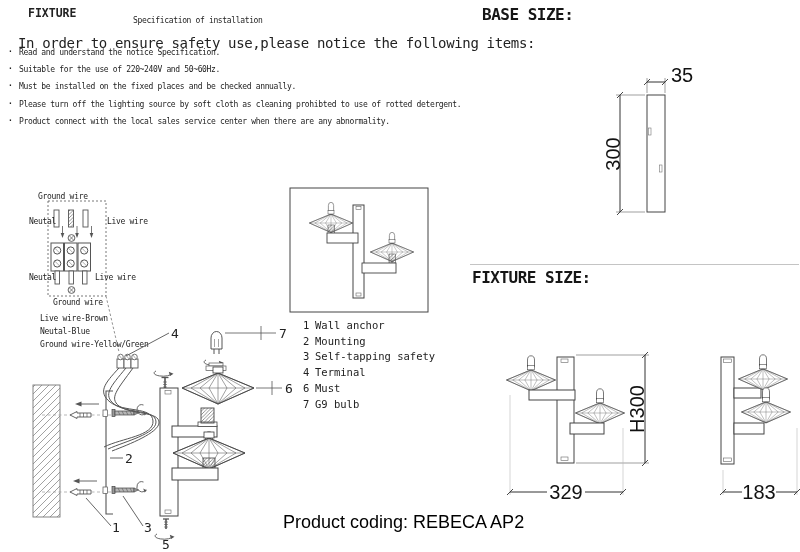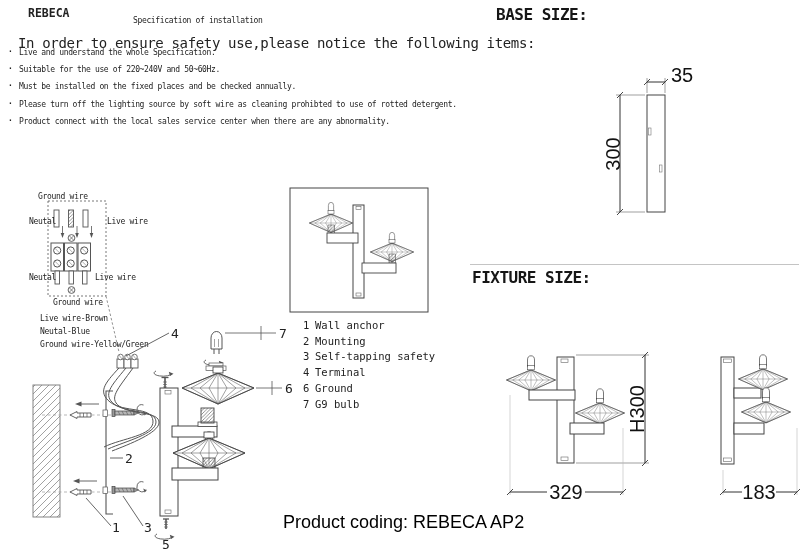--- a/index.html
+++ b/index.html
@@ -6,21 +6,21 @@
   body{width:800px;height:552px;background:#ffffff;position:relative;overflow:hidden;
        font-family:"DejaVu Sans Mono",monospace;color:#222}
   .abs{position:absolute;white-space:nowrap}
   .english{left:28px;top:6px;font-size:11.5px;font-weight:bold}
   .title{left:133px;top:16px;font-size:8px;letter-spacing:-0.35px}
   .intro{left:18px;top:35px;font-size:14px;letter-spacing:-0.35px}
   .bullets{left:8px;top:48px;font-size:8px;letter-spacing:-0.35px}
   .bullets .row{position:relative;padding-left:11px;margin-bottom:8.2px;white-space:nowrap}
   .bullets .row::before{content:"\00B7";position:absolute;left:0;top:-1px;font-weight:bold}
   .h-big{font-size:16px;font-weight:bold;letter-spacing:-0.5px;color:#161616}
-  .base-heading{left:496px;top:5px}
+  .base-heading{left:482px;top:5px}
   .fixture-heading{left:472px;top:268px}
   .parts{left:303px;top:318px;font-size:10.5px;line-height:15.7px}
   .parts .p-row{white-space:nowrap}
   .parts .p-num{display:inline-block;width:12px}
   .product{left:283px;top:512px;font-family:"Liberation Sans",sans-serif;font-size:18px;color:#000000}
   svg{position:absolute;left:0;top:0}
   text{fill:#222}
   .lbl{font-family:"DejaVu Sans Mono",monospace;font-size:8px;letter-spacing:-0.3px}
   .callout{font-family:"DejaVu Sans Mono",monospace;font-size:13px}
   .dim{font-family:"Liberation Sans",sans-serif;font-size:20px;fill:#111}
@@ -289,37 +289,37 @@
 
     <line x1="723" y1="470" x2="723" y2="495" stroke="#bbb" stroke-width="0.6"></line>
     <line x1="797" y1="428" x2="797" y2="495" stroke="#bbb" stroke-width="0.6"></line>
     <line x1="723" y1="492" x2="742" y2="492" stroke="#333" stroke-width="1"></line>
     <line x1="776" y1="492" x2="797" y2="492" stroke="#333" stroke-width="1"></line>
     <path d="M720,495 L726,489 M794,495 L800,489" stroke="#333" stroke-width="0.9"></path>
     <text class="dim" text-anchor="middle" x="759" y="499">183</text>
   </g>
 </svg>
 
-<div class="abs english">REBECA</div>
+<div class="abs english">FIXTURE</div>
 <div class="abs title">Specification of installation</div>
 <div class="abs intro">In order to ensure safety use,please notice the following items:</div>
 
 <div class="abs bullets">
-  <div class="row">Live and understand the whole Specification.</div>
+  <div class="row">Read and understand the notice Specification.</div>
   <div class="row">Suitable for the use of 220~240V and 50~60Hz.</div>
   <div class="row">Must be installed on the fixed places and be checked annually.</div>
-  <div class="row">Please turn off the lighting source by soft wire as cleaning prohibted to use of rotted detergent.</div>
+  <div class="row">Please turn off the lighting source by soft cloth as cleaning prohibted to use of rotted detergent.</div>
   <div class="row">Product connect with the local sales service center when there are any abnormality.</div>
 </div>
 
 <div class="abs h-big base-heading">BASE SIZE:</div>
 <div class="abs h-big fixture-heading">FIXTURE SIZE:</div>
 
 <div class="abs parts">
   <div class="p-row"><span class="p-num">1</span><span>Wall anchor</span></div>
   <div class="p-row"><span class="p-num">2</span><span>Mounting</span></div>
   <div class="p-row"><span class="p-num">3</span><span>Self-tapping safety</span></div>
   <div class="p-row"><span class="p-num">4</span><span>Terminal</span></div>
-  <div class="p-row"><span class="p-num">6</span><span>Ground</span></div>
+  <div class="p-row"><span class="p-num">6</span><span>Must</span></div>
   <div class="p-row"><span class="p-num">7</span><span>G9 bulb</span></div>
 </div>
 
 <div class="abs product">Product coding: REBECA AP2</div>
 
 </body></html>

